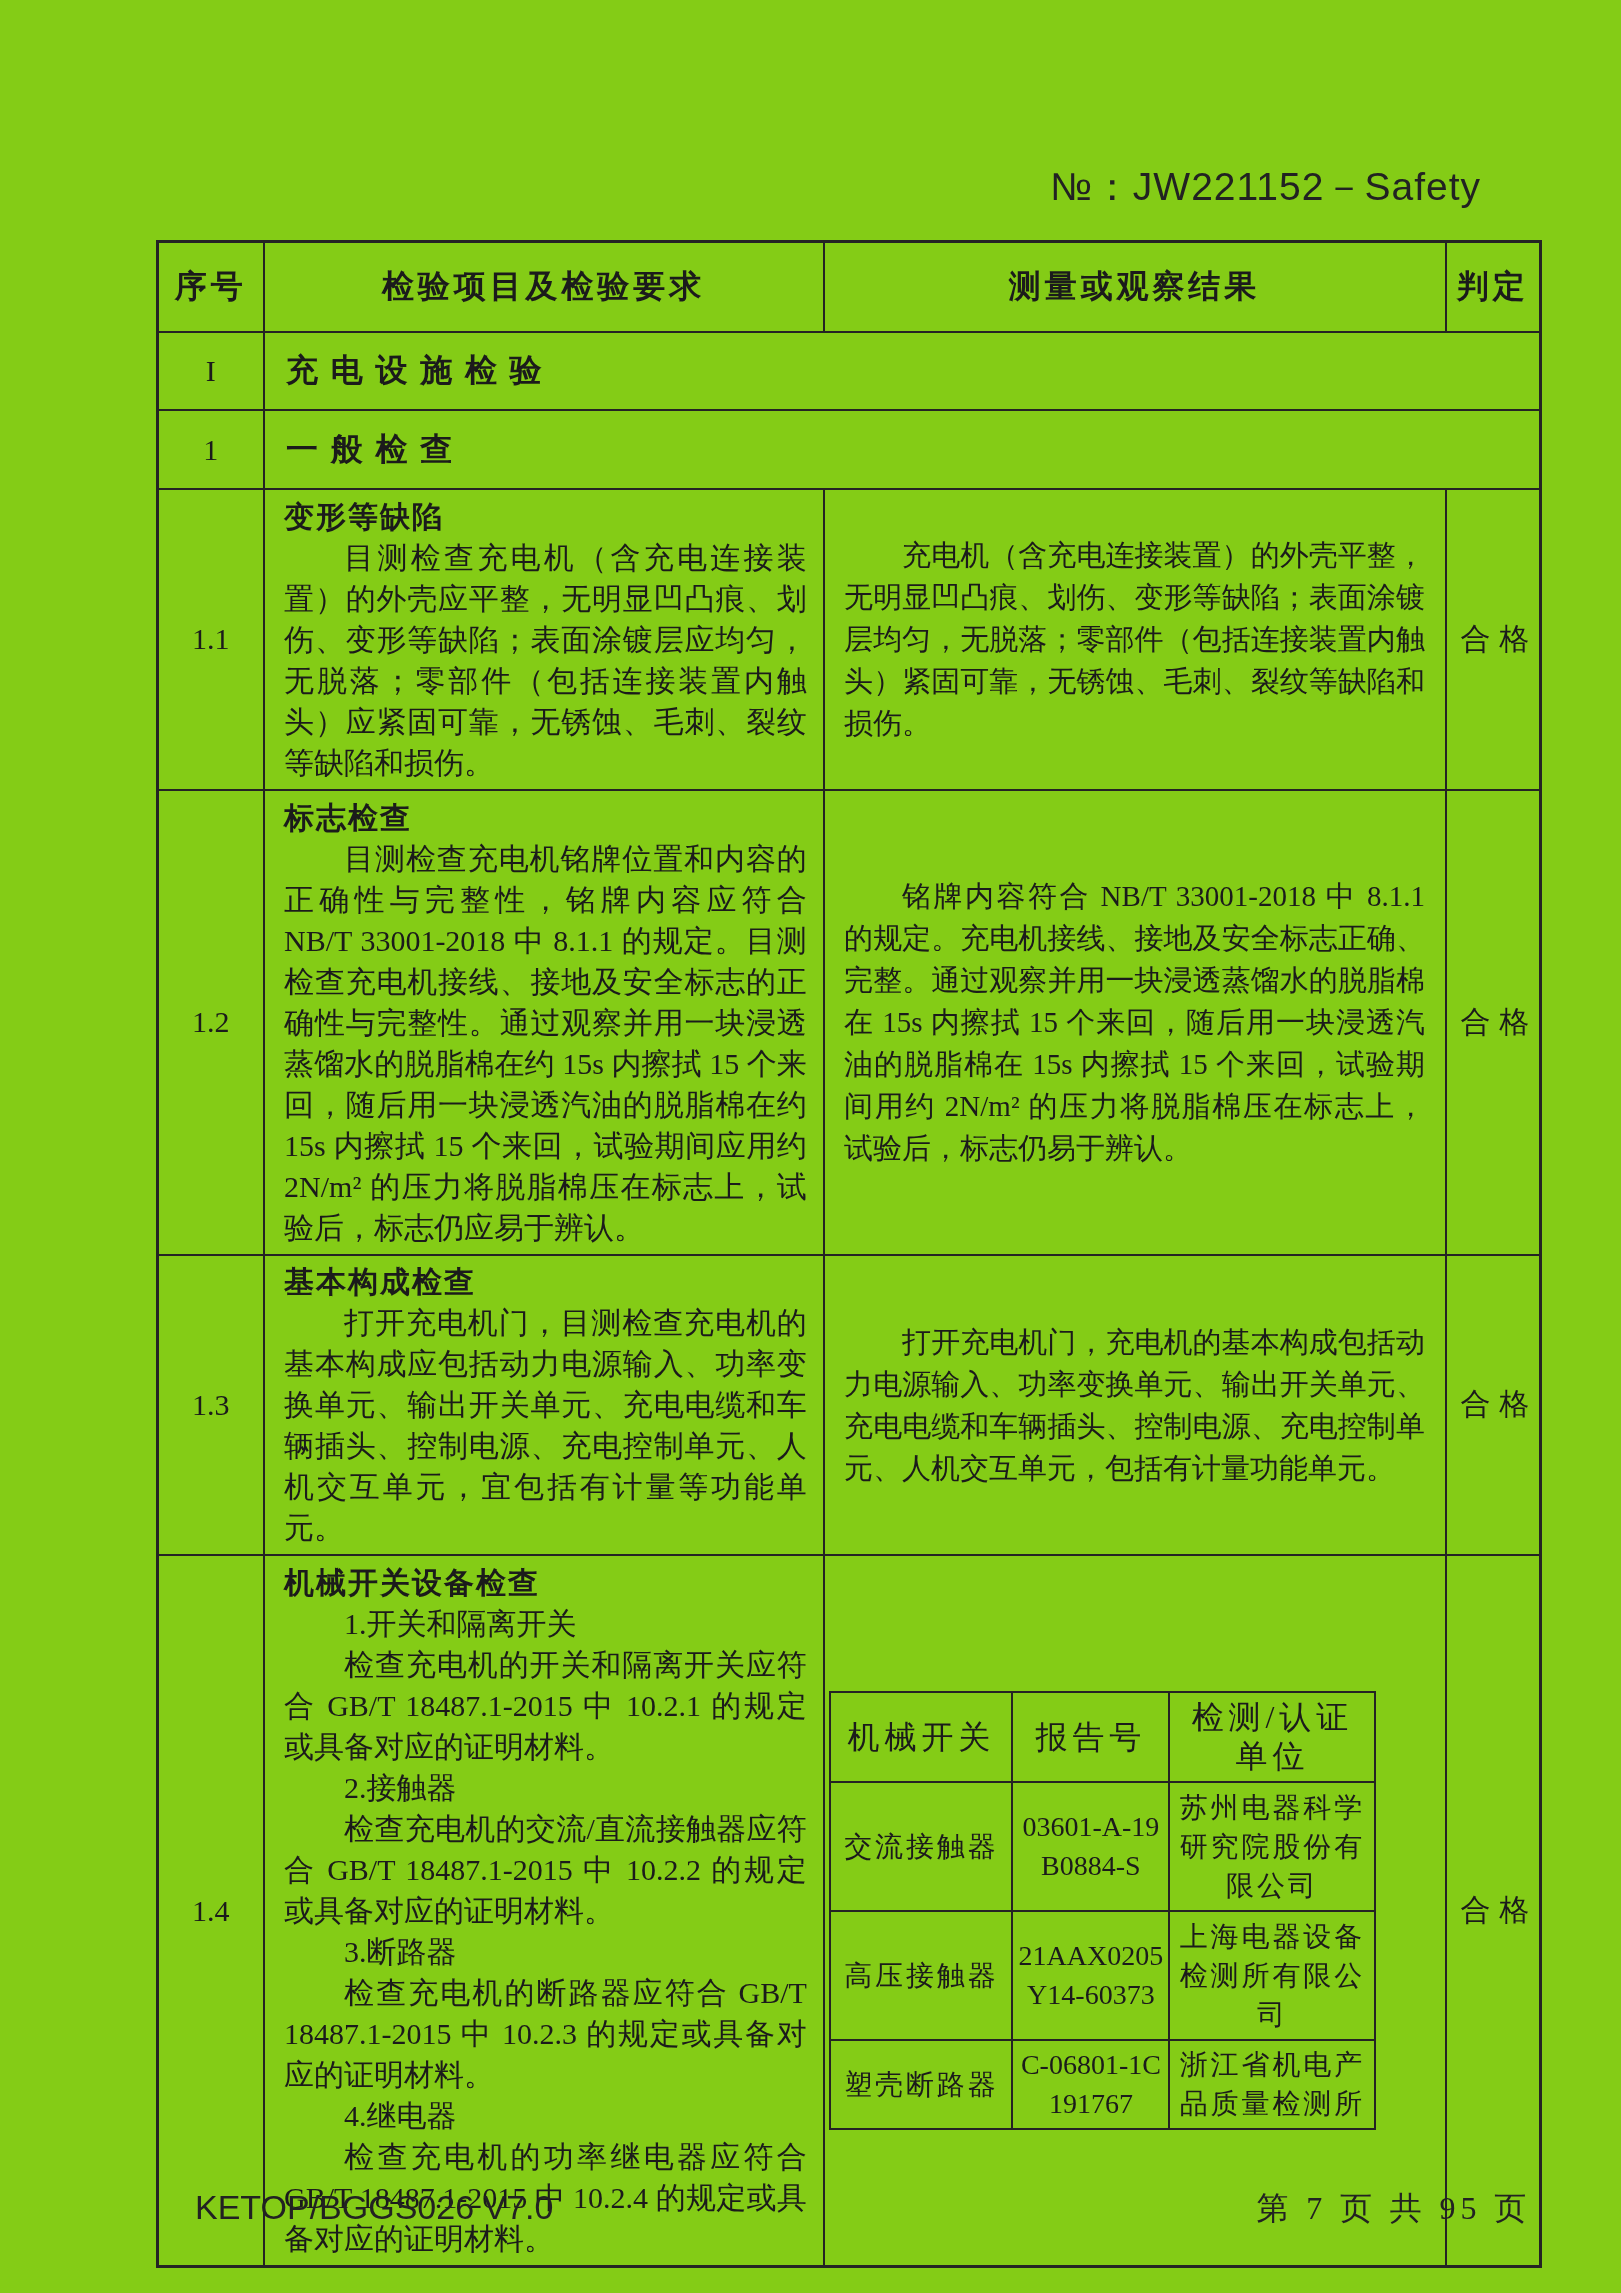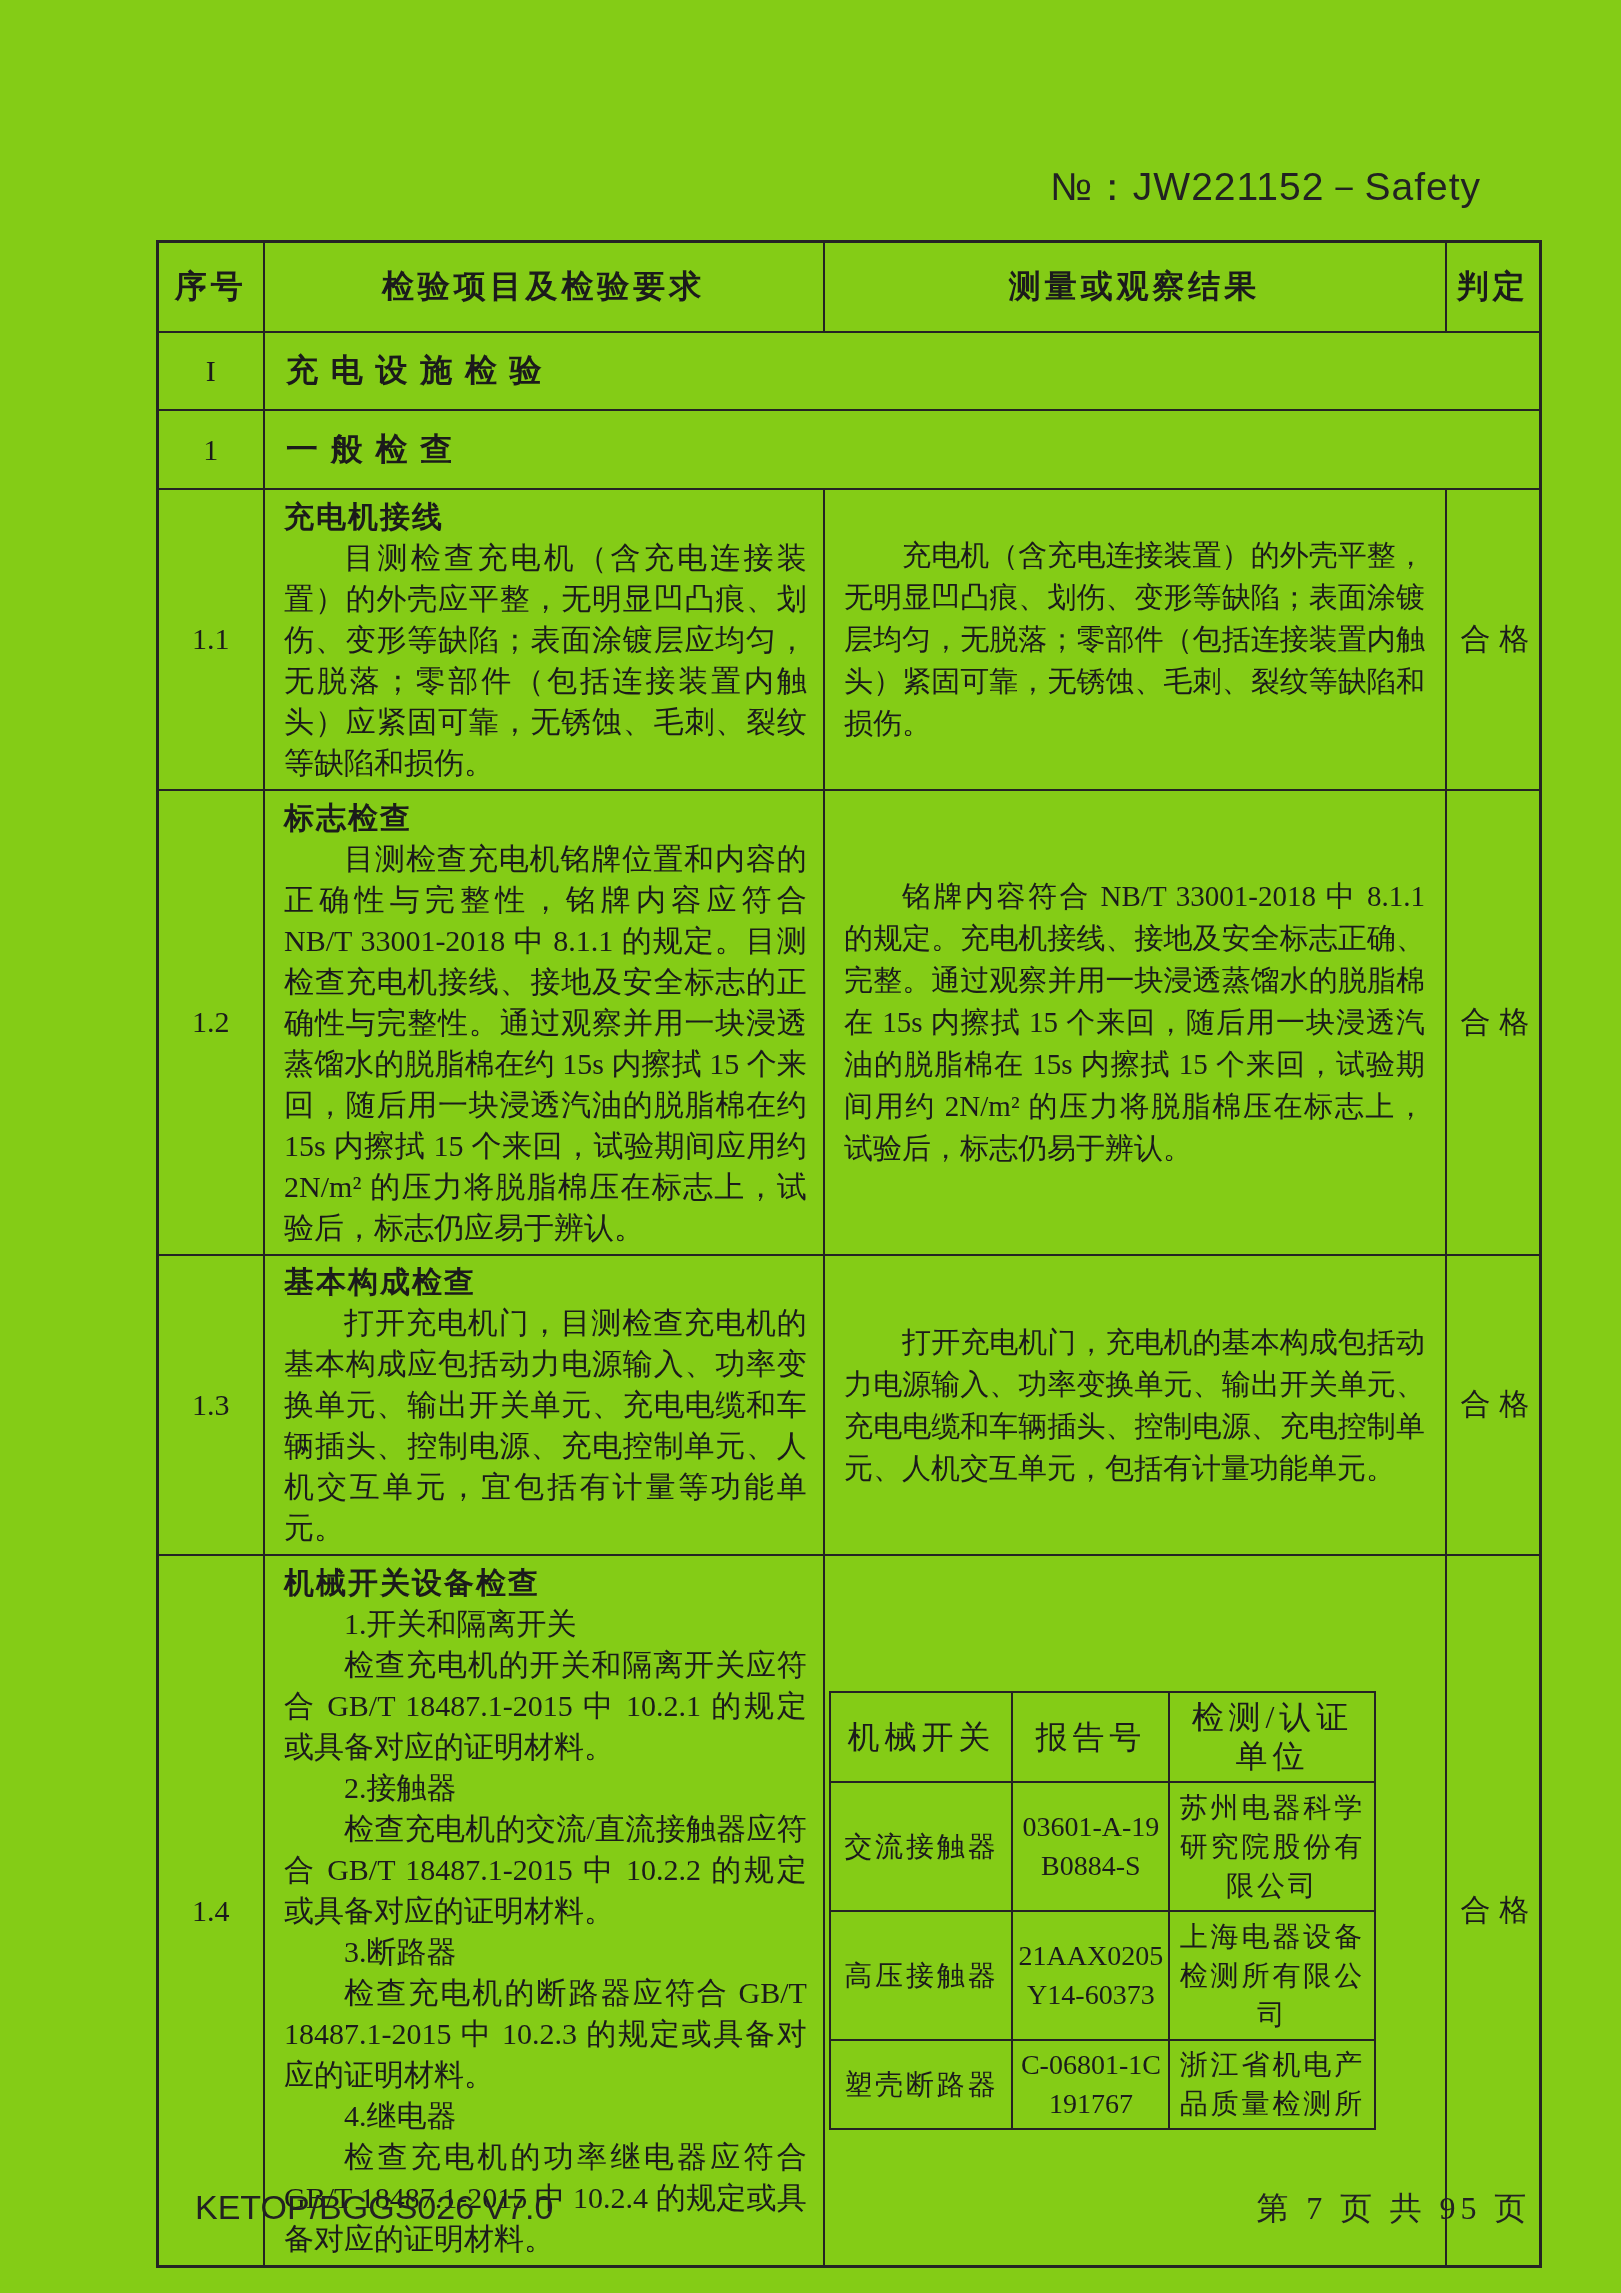--- a/index.html
+++ b/index.html
@@ -144,21 +144,21 @@
         <td class="section-cell" colspan="3">充电设施检验</td>
       </tr>
       <tr style="height:79px">
         <td class="no-cell">1</td>
         <td class="section-cell" colspan="3">一般检查</td>
       </tr>
 
       <tr style="height:262px">
         <td class="no-cell">1.1</td>
         <td class="item-cell">
-          <div class="item-title">充电机接线</div>
+          <div class="item-title">变形等缺陷</div>
           <p>目测检查充电机（含充电连接装置）的外壳应平整，无明显凹凸痕、划伤、变形等缺陷；表面涂镀层应均匀，无脱落；零部件（包括连接装置内触头）应紧固可靠，无锈蚀、毛刺、裂纹等缺陷和损伤。</p>
         </td>
         <td class="result-cell">
           <p>充电机（含充电连接装置）的外壳平整，无明显凹凸痕、划伤、变形等缺陷；表面涂镀层均匀，无脱落；零部件（包括连接装置内触头）紧固可靠，无锈蚀、毛刺、裂纹等缺陷和损伤。</p>
         </td>
         <td class="verdict-cell">合格</td>
       </tr>
 
       <tr style="height:417px">
         <td class="no-cell">1.2</td>

